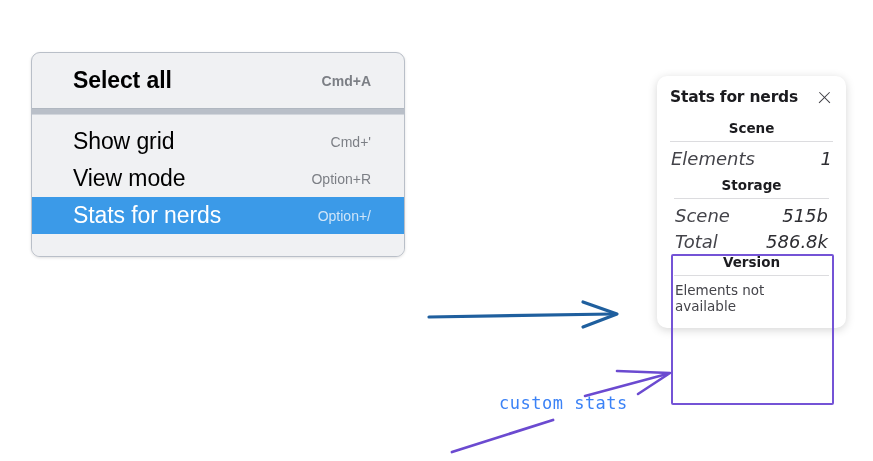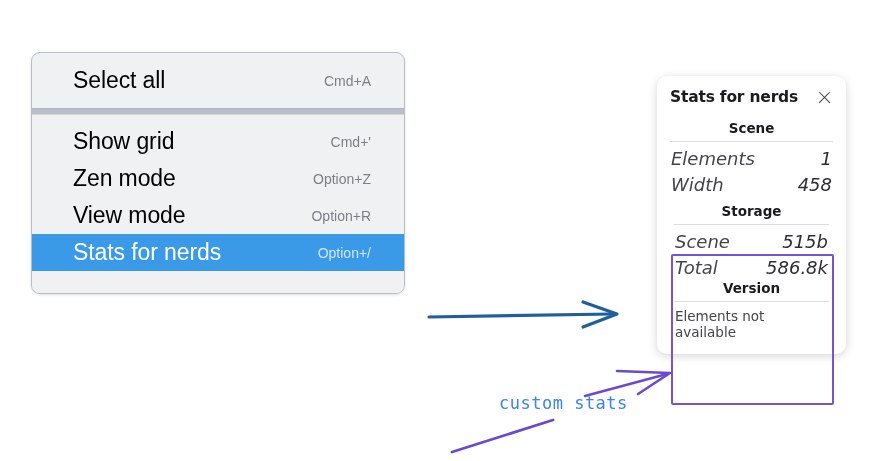--- a/index.html
+++ b/index.html
@@ -23,21 +23,21 @@
     top: 52px;
     width: 374px;
     background: #f0f1f3;
     border: 1px solid #b9bfc8;
     border-radius: 9px;
     box-shadow: 0 1px 3px rgba(0,0,0,0.13);
     overflow: hidden;
     box-sizing: border-box;
   }
   .menu-section { padding: 6px 0; }
-  .menu-section.sec-top { padding-top: 9px; padding-bottom: 9px; }
+  .menu-section.sec-top { padding-top: 9px; padding-bottom: 9px; font-weight: bold; }
   .menu-section.sec-bottom { padding-top: 8px; padding-bottom: 0; }
   .menu-divider {
     height: 5px;
     background: #b9bfc8;
     border-top: 1px solid #b0b7c0;
     border-bottom: 1px solid #d2d6dc;
   }
   .menu-item {
     display: flex;
     align-items: center;
@@ -181,24 +181,20 @@
   </div>
 
   <div class="menu-divider"></div>
 
   <div class="menu-section sec-bottom">
     <div class="menu-item">
       <span class="mi-label">Show grid</span>
       <span class="mi-shortcut">Cmd+'</span>
     </div>
     <div class="menu-item">
-      <span class="mi-label">Zen mode</span>
-      <span class="mi-shortcut">Option+Z</span>
-    </div>
-    <div class="menu-item">
       <span class="mi-label">View mode</span>
       <span class="mi-shortcut">Option+R</span>
     </div>
     <div class="menu-item is-selected">
       <span class="mi-label">Stats for nerds</span>
       <span class="mi-shortcut">Option+/</span>
     </div>
     <div class="menu-footer"></div>
   </div>
 </div>
@@ -209,24 +205,20 @@
     <span class="sp-title">Stats for nerds</span>
     <span class="sp-close"></span>
   </div>
 
   <div>
     <div class="sp-section-title">Scene</div>
     <div class="sp-rule"></div>
     <div class="sp-row">
       <span class="sp-key">Elements</span>
       <span class="sp-val">1</span>
-    </div>
-    <div class="sp-row">
-      <span class="sp-key">Width</span>
-      <span class="sp-val">458</span>
     </div>
   </div>
 
   <div class="sp-inner-pad">
     <div>
       <div class="sp-section-title">Storage</div>
       <div class="sp-rule"></div>
       <div class="sp-row">
         <span class="sp-key">Scene</span>
         <span class="sp-val">515b</span>

